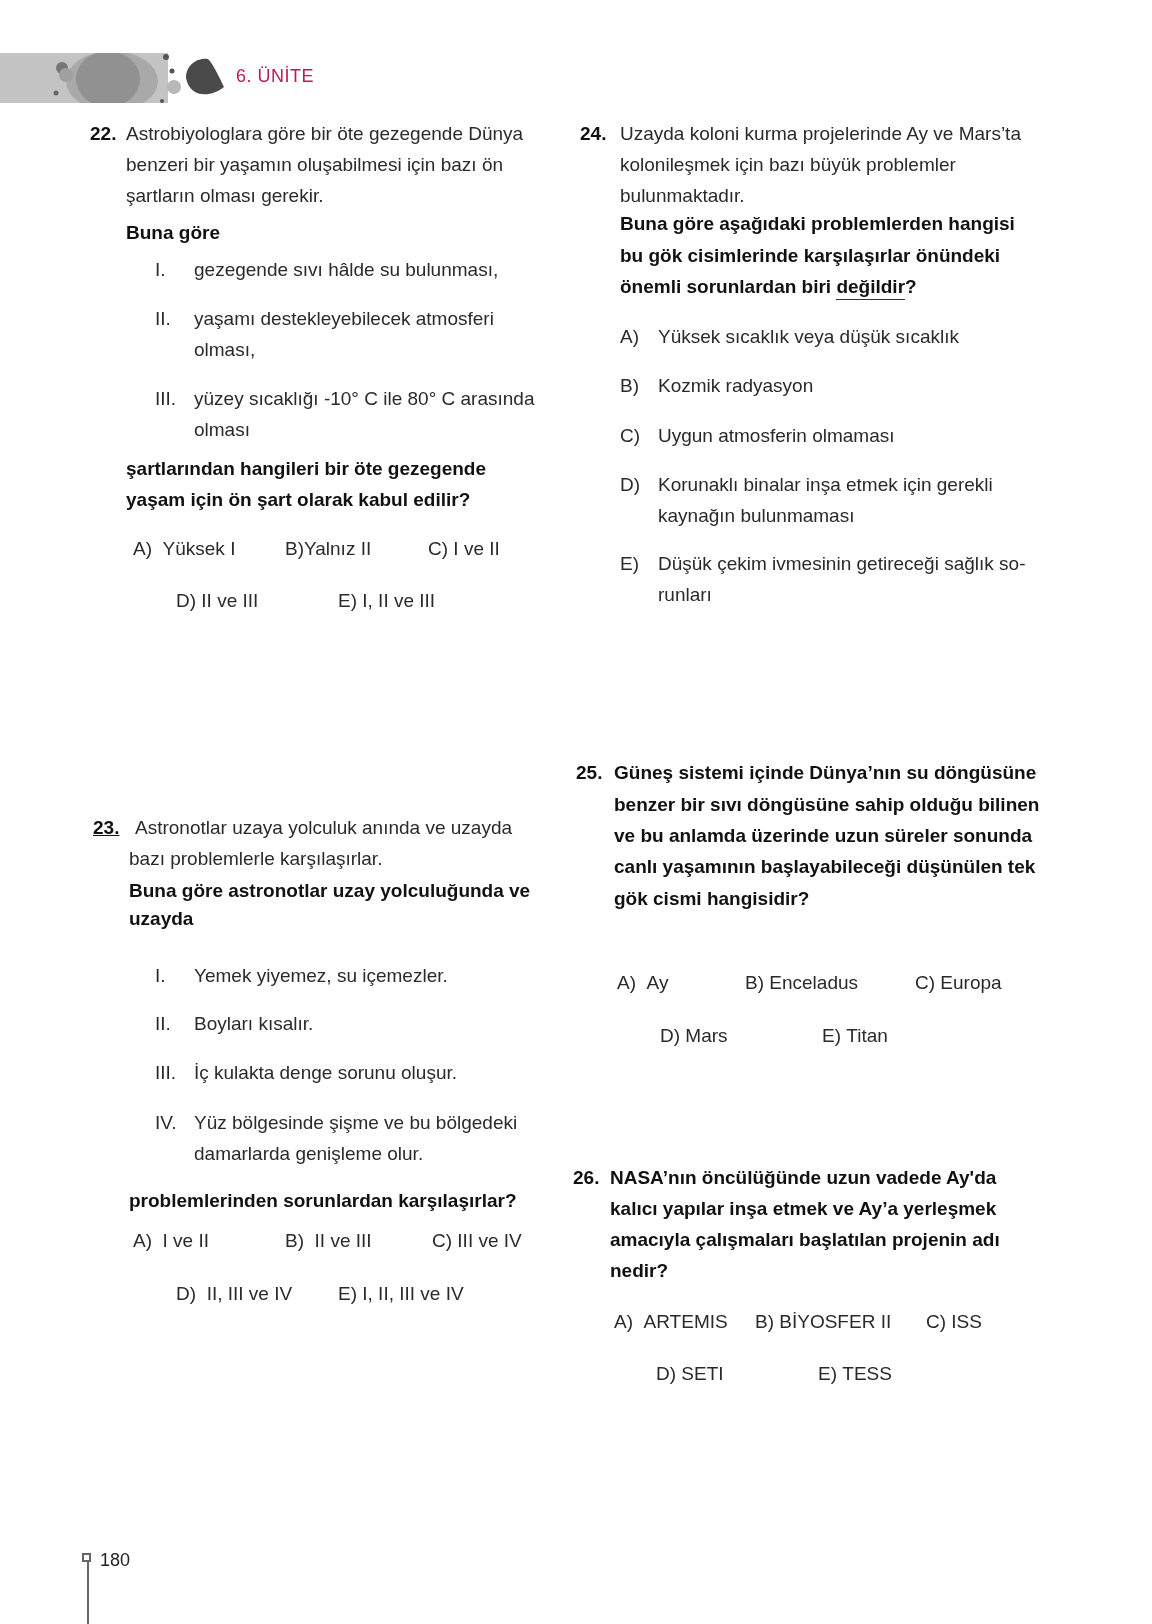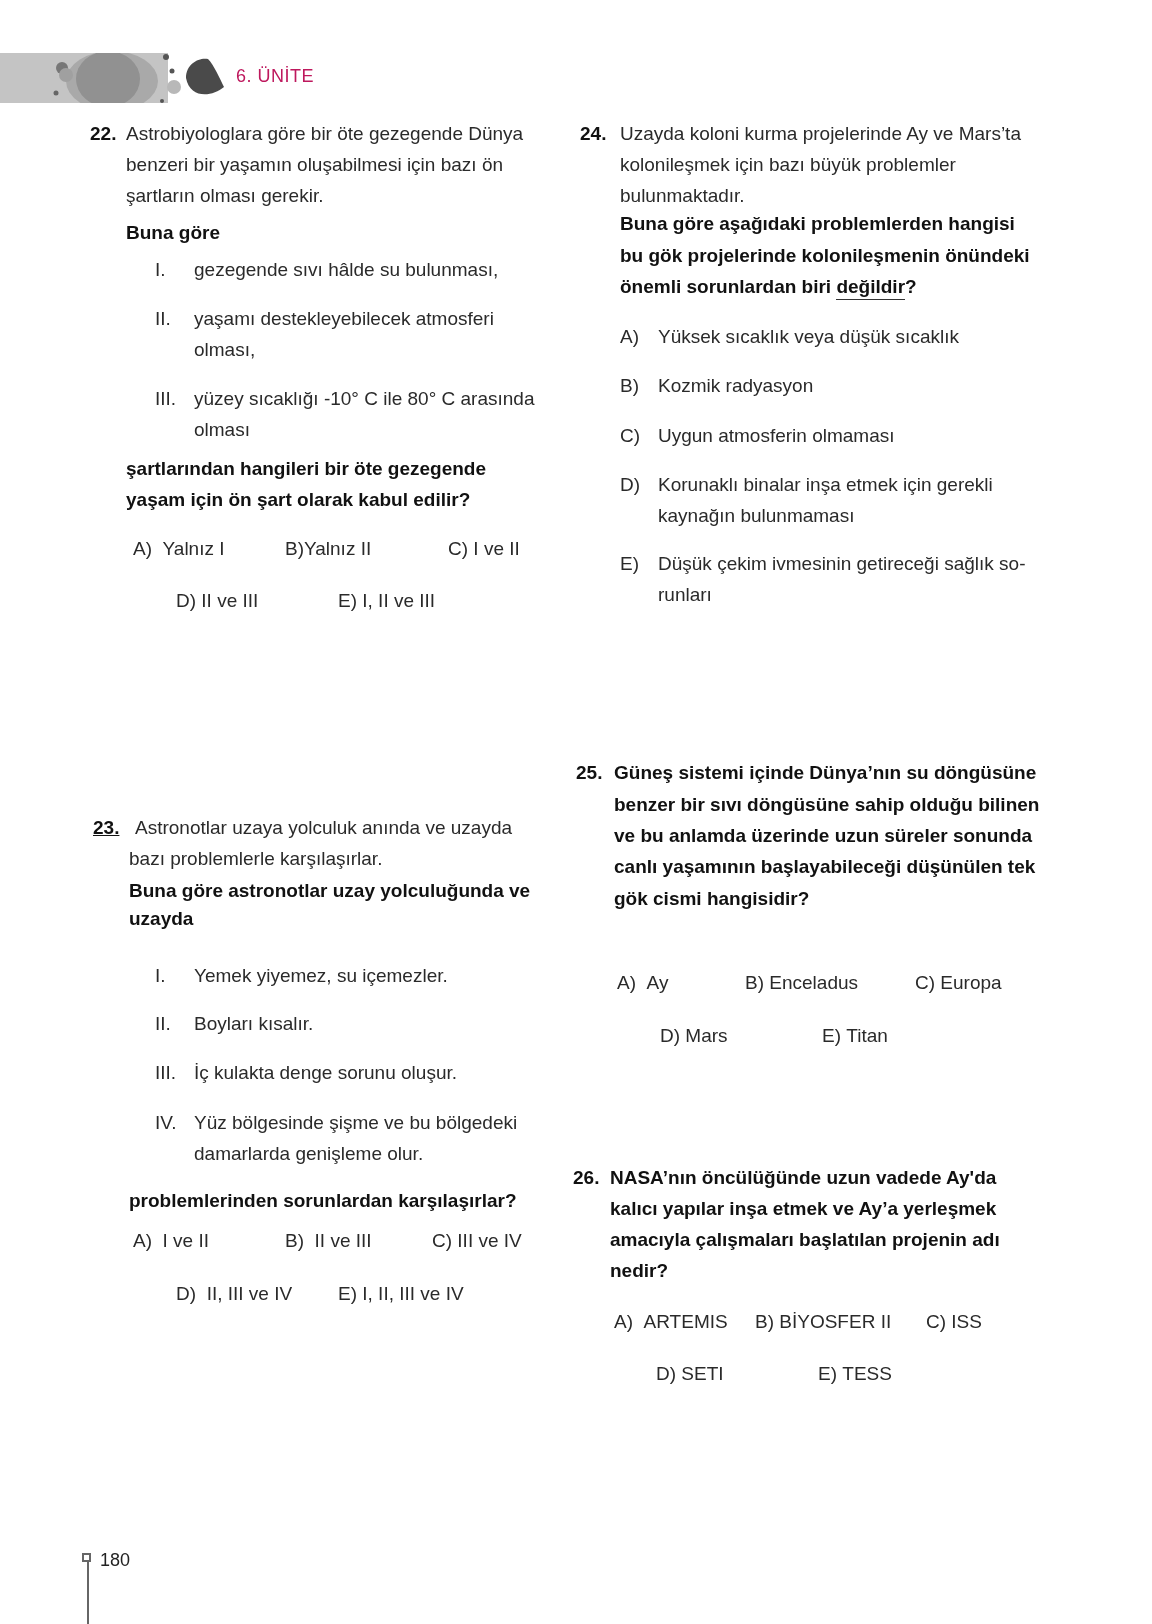--- a/index.html
+++ b/index.html
@@ -57,23 +57,23 @@
   <div class="abs t" style="left:194px;top:303px;">yaşamı destekleyebilecek atmosferi</div>
   <div class="abs t" style="left:194px;top:334px;">olması,</div>
 
   <div class="abs t" style="left:155px;top:383px;">III.</div>
   <div class="abs t" style="left:194px;top:383px;">yüzey sıcaklığı -10° C ile 80° C arasında</div>
   <div class="abs t" style="left:194px;top:414px;">olması</div>
 
   <div class="abs t b" style="left:126px;top:453px;">şartlarından hangileri bir öte gezegende</div>
   <div class="abs t b" style="left:126px;top:484px;text-align:right;">yaşam için ön şart olarak kabul edilir?</div>
 
-  <div class="abs t" style="left:133px;top:533px;"><span>A)</span>&nbsp;&nbsp;<span>Yalnız I</span></div>
+  <div class="abs t" style="left:133px;top:533px;"><span>A)</span>&nbsp;&nbsp;<span>Yüksek I</span></div>
   <div class="abs t" style="left:285px;top:533px;"><span>B)</span><span>Yalnız II</span></div>
-  <div class="abs t" style="left:448px;top:533px;"><span>C)</span>&nbsp;<span>I ve II</span></div>
+  <div class="abs t" style="left:428px;top:533px;"><span>C)</span>&nbsp;<span>I ve II</span></div>
   <div class="abs t" style="left:176px;top:585px;"><span>D)</span>&nbsp;<span>II ve III</span></div>
   <div class="abs t" style="left:338px;top:585px;"><span>E)</span>&nbsp;<span>I, II ve III</span></div>
 </div>
 
 <div>
   <div class="abs num" style="left:93px;top:812px;text-decoration:underline;">23.</div>
   <div class="abs t" style="left:135px;top:812px;">Astronotlar uzaya yolculuk anında ve uzayda</div>
   <div class="abs t" style="left:129px;top:843px;">bazı problemlerle karşılaşırlar.</div>
   <div class="abs t b" style="left:129px;top:875px;">Buna göre astronotlar uzay yolculuğunda ve</div>
   <div class="abs t b" style="left:129px;top:903px;">uzayda</div>
@@ -99,21 +99,21 @@
   <div class="abs t" style="left:176px;top:1278px;"><span>D)</span>&nbsp;&nbsp;<span>II, III ve IV</span></div>
   <div class="abs t" style="left:338px;top:1278px;"><span>E)</span>&nbsp;<span>I, II, III ve IV</span></div>
 </div>
 
 <div>
   <div class="abs num" style="left:580px;top:118px;">24.</div>
   <div class="abs t" style="left:620px;top:118px;">Uzayda koloni kurma projelerinde Ay ve Mars’ta</div>
   <div class="abs t" style="left:620px;top:149px;">kolonileşmek için bazı büyük problemler</div>
   <div class="abs t" style="left:620px;top:180px;">bulunmaktadır.</div>
   <div class="abs t b" style="left:620px;top:208px;">Buna göre aşağıdaki problemlerden hangisi</div>
-  <div class="abs t b" style="left:620px;top:240px;">bu gök projelerinde kolonileşmenin önündeki</div>
+  <div class="abs t b" style="left:620px;top:240px;">bu gök cisimlerinde karşılaşırlar önündeki</div>
   <div class="abs t b" style="left:620px;top:271px;"><span>önemli sorunlardan biri </span><span class="underline">değildir</span><span>?</span></div>
 
   <div class="abs t" style="left:620px;top:321px;"><span>A)</span></div>
   <div class="abs t" style="left:658px;top:321px;">Yüksek sıcaklık veya düşük sıcaklık</div>
 
   <div class="abs t" style="left:620px;top:370px;"><span>B)</span></div>
   <div class="abs t" style="left:658px;top:370px;">Kozmik radyasyon</div>
 
   <div class="abs t" style="left:620px;top:420px;"><span>C)</span></div>
   <div class="abs t" style="left:658px;top:420px;">Uygun atmosferin olmaması</div>

